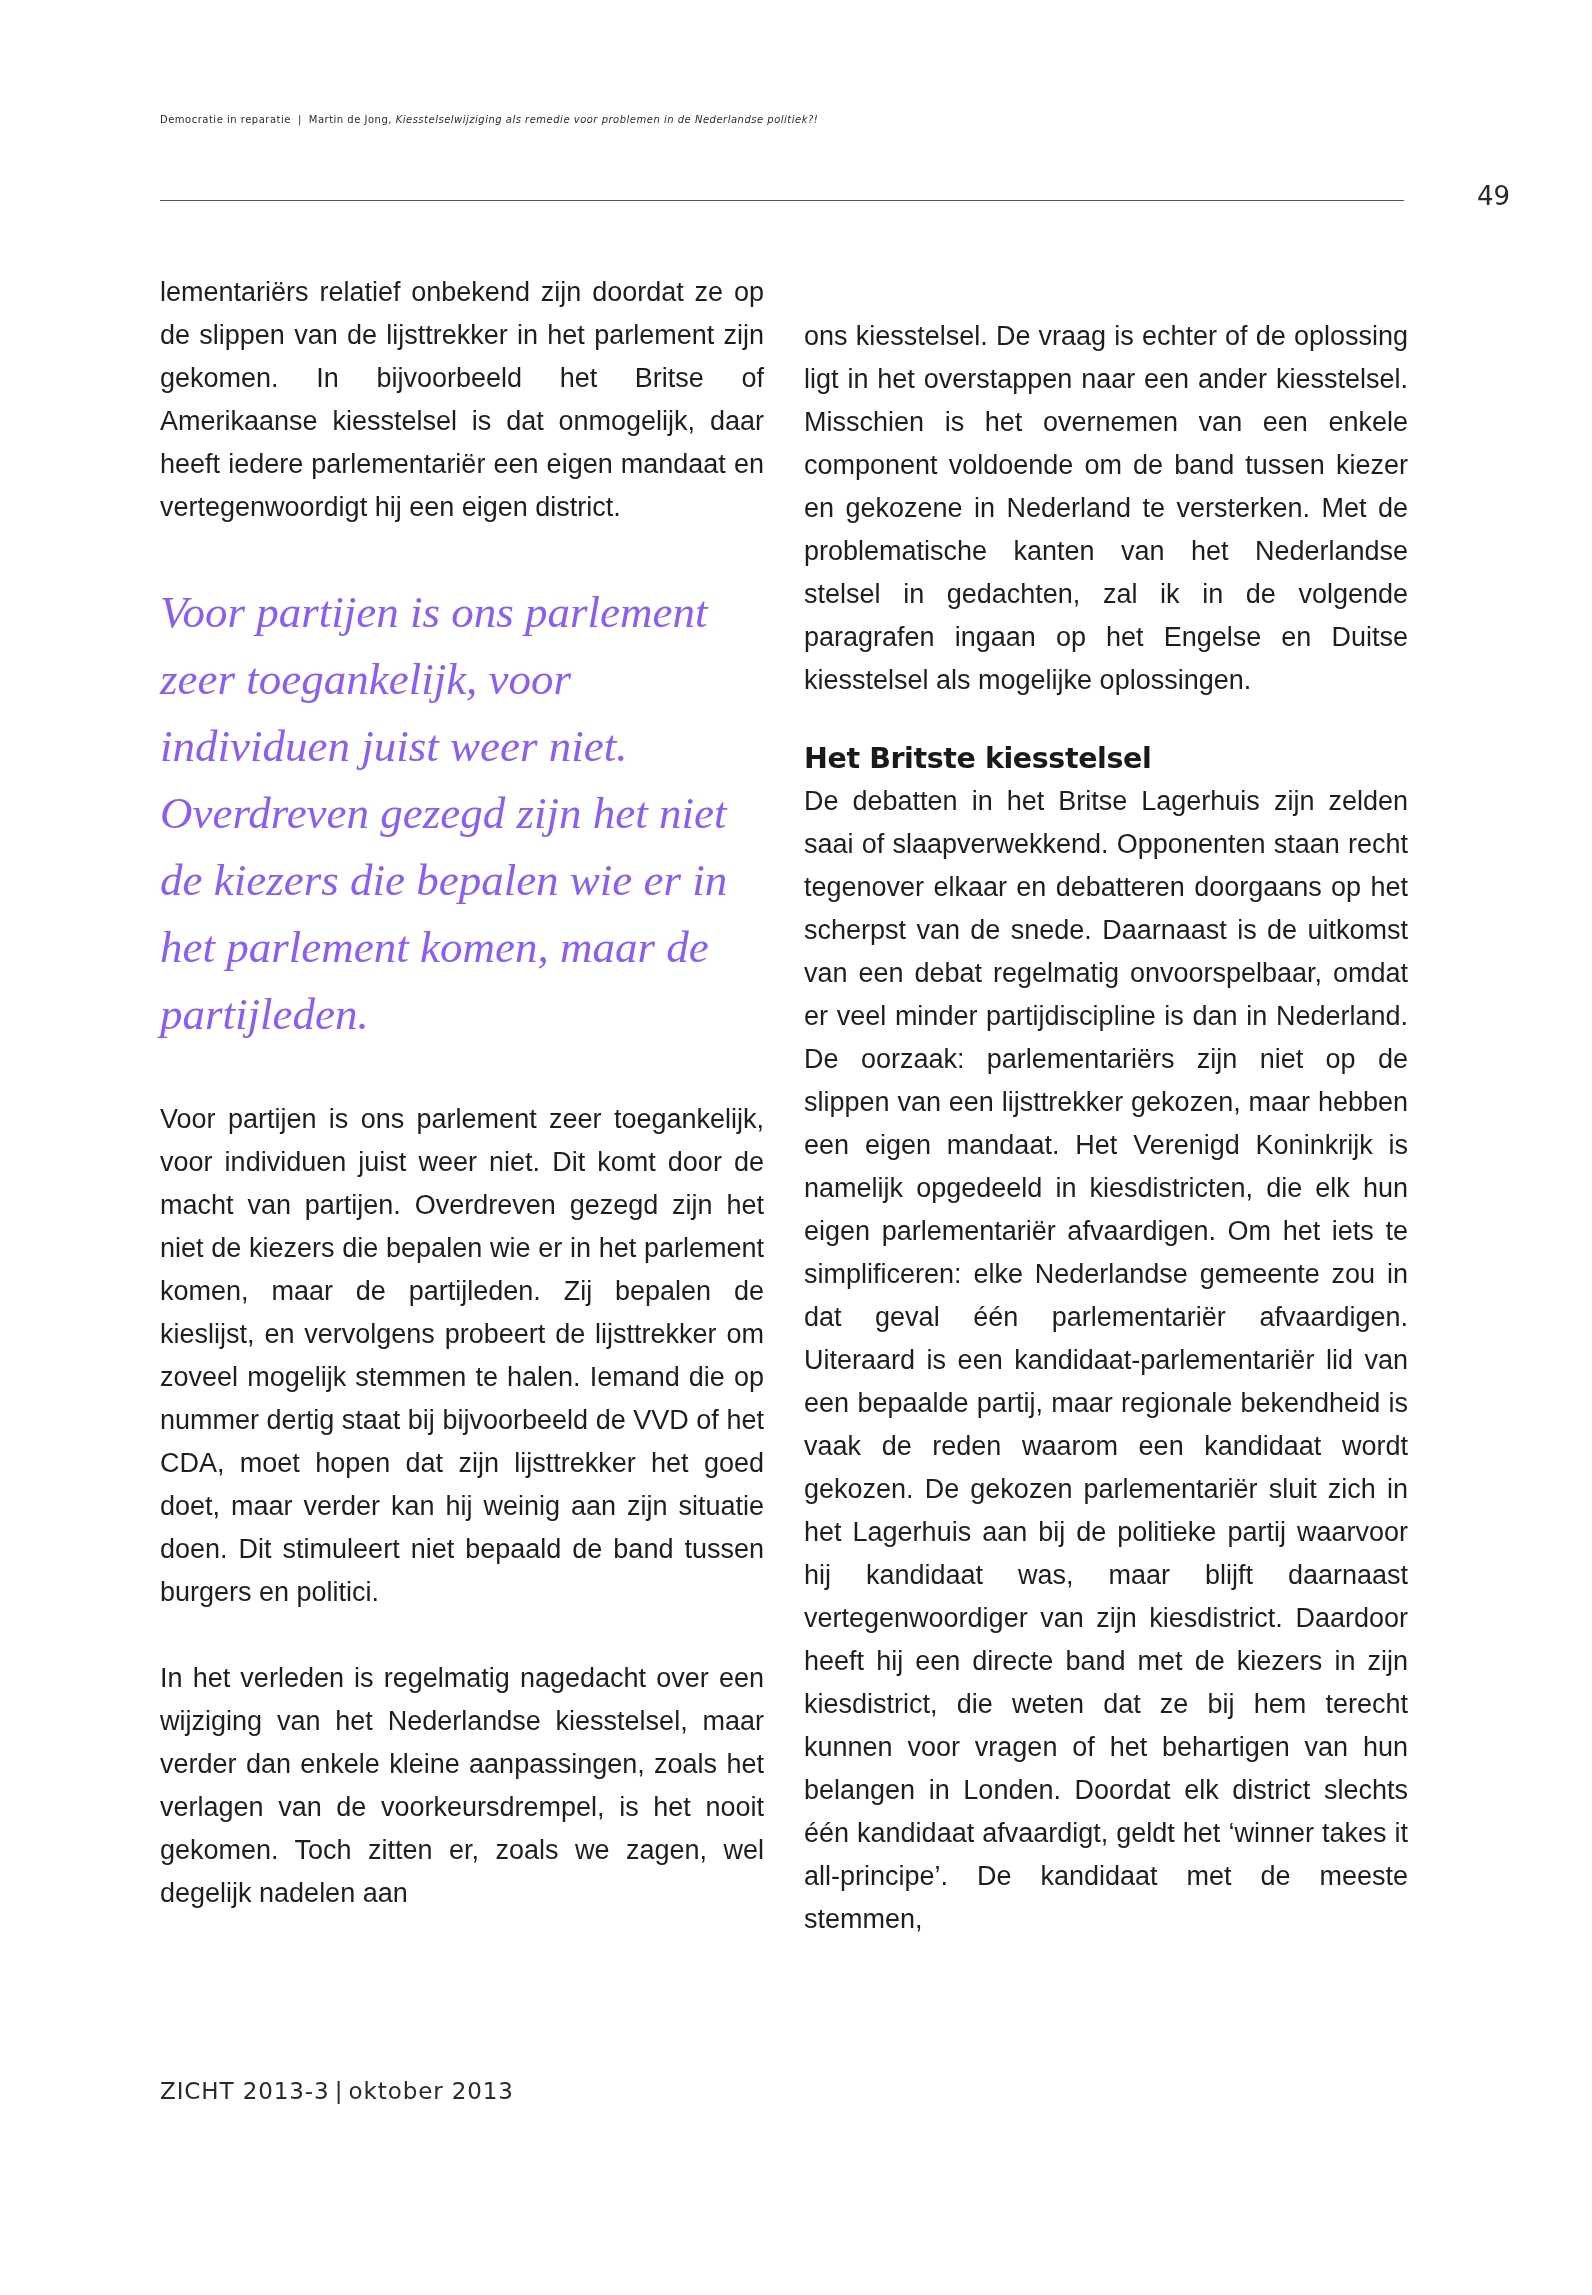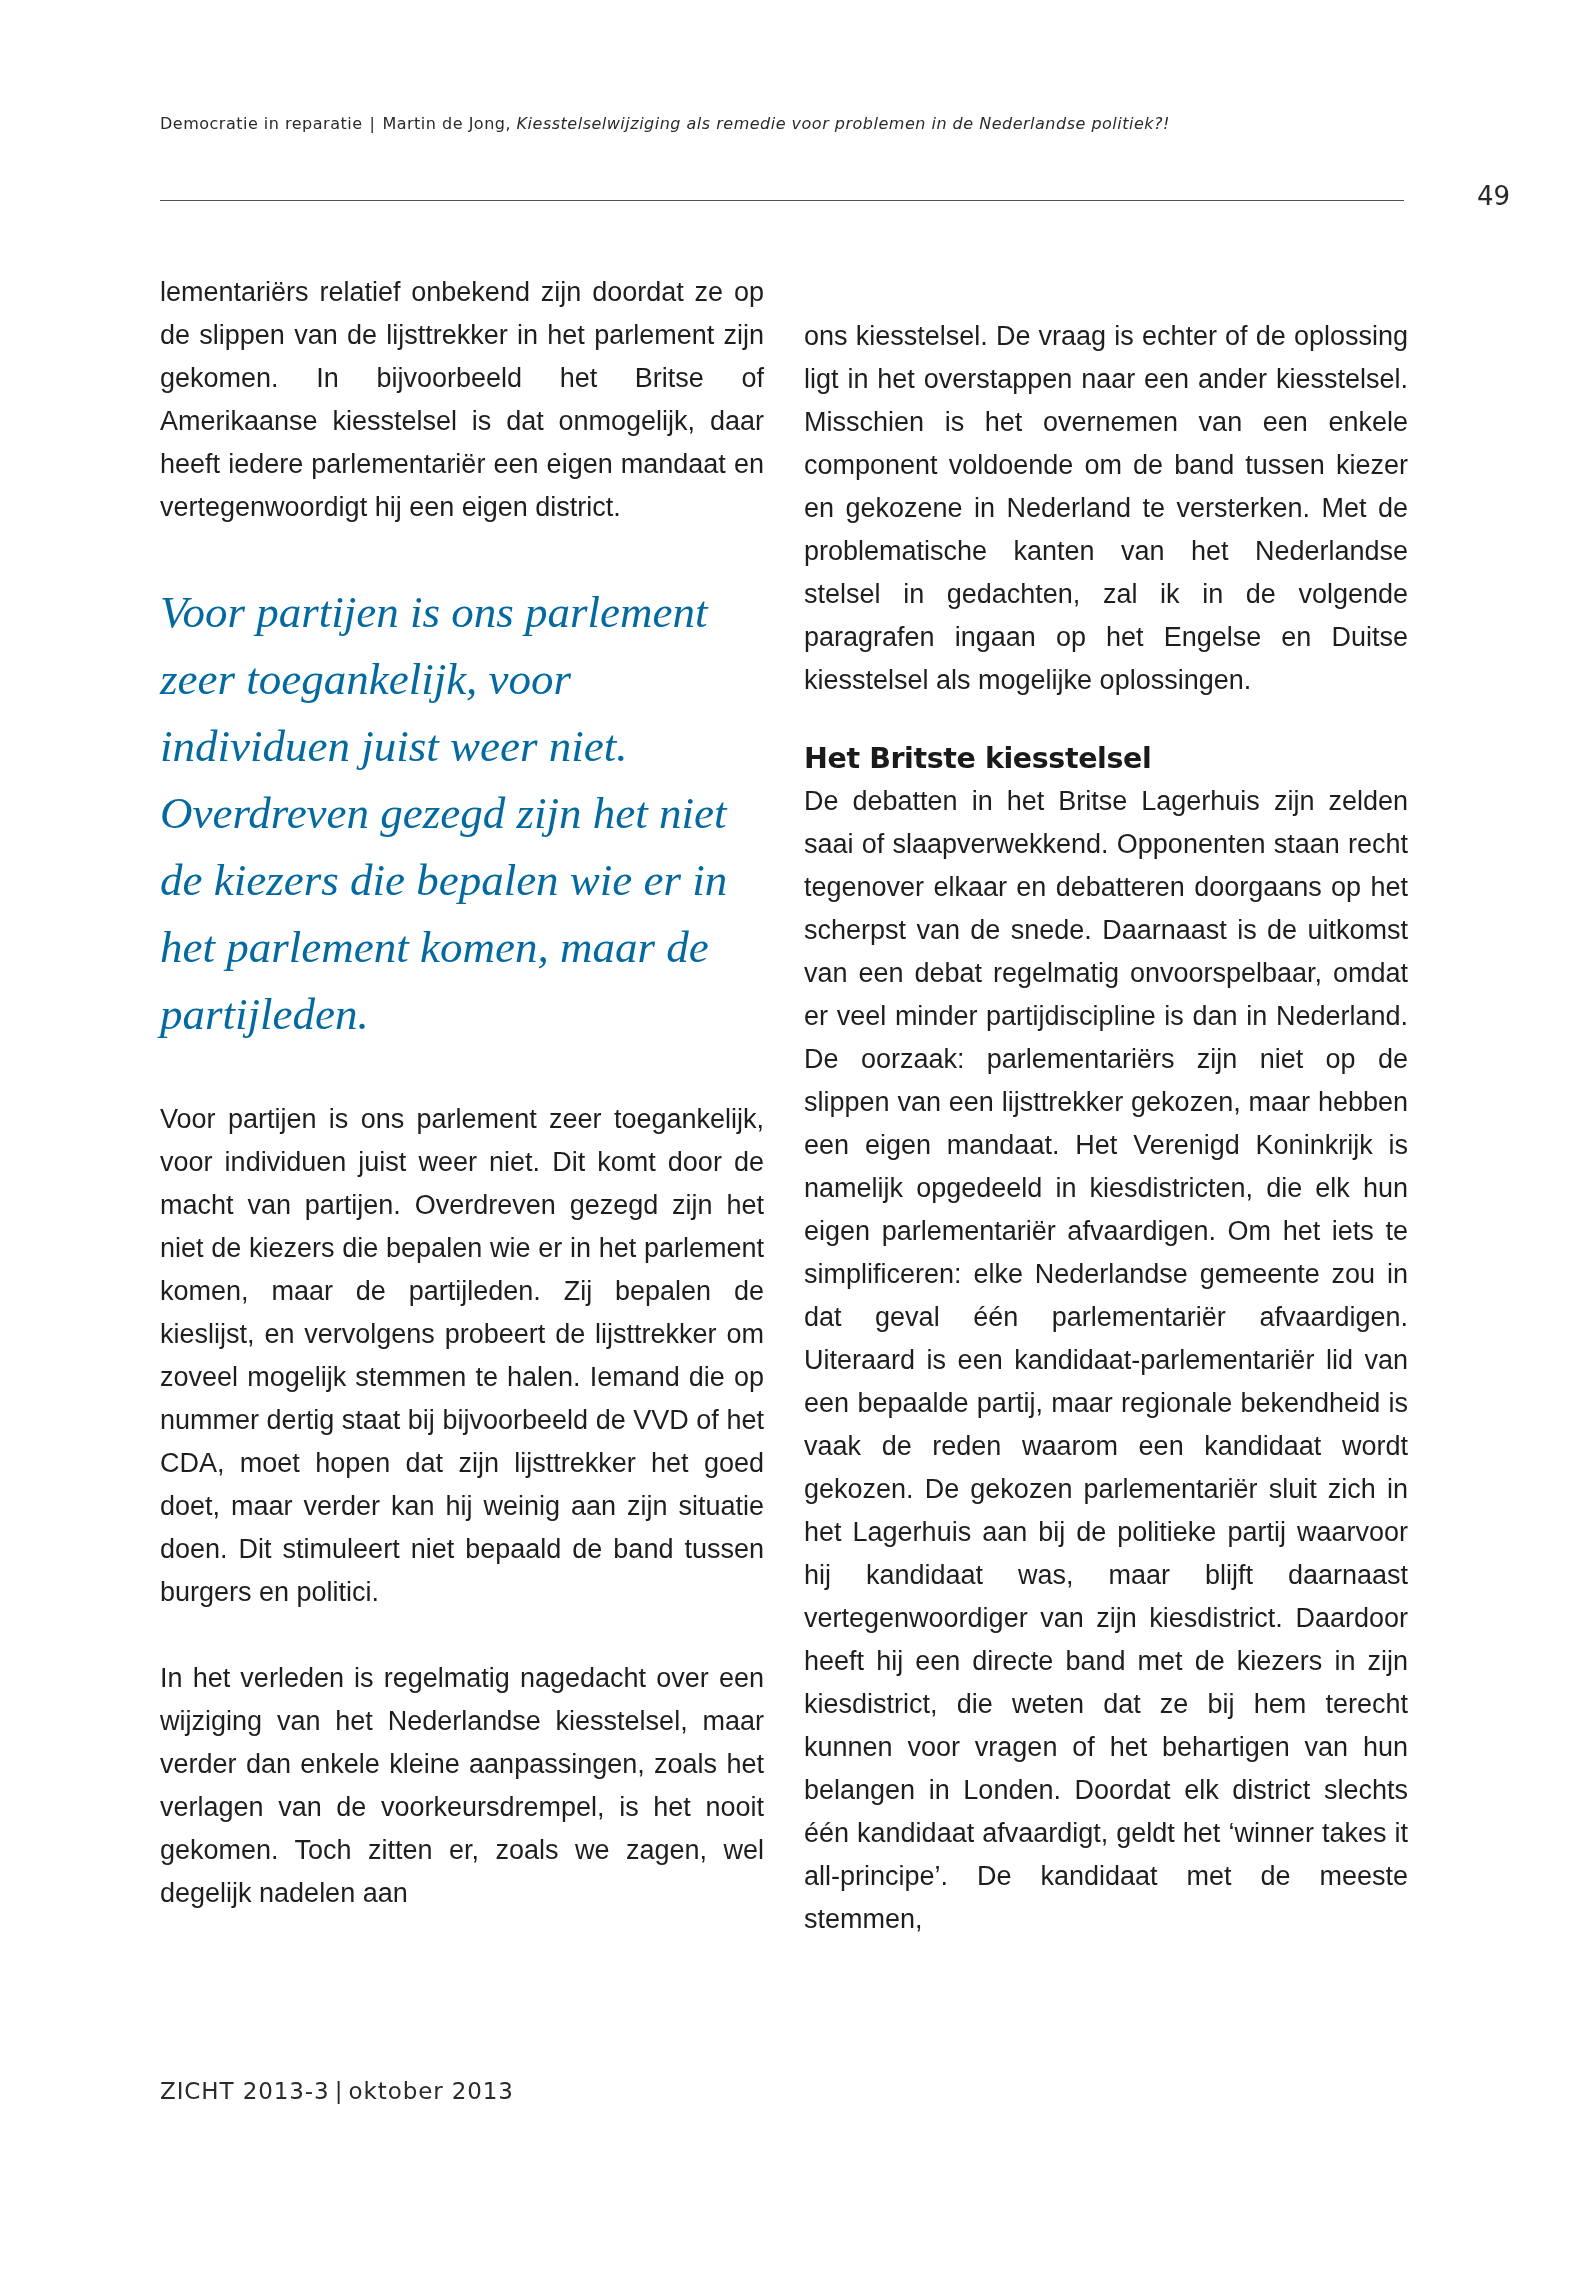--- a/index.html
+++ b/index.html
@@ -1,20 +1,20 @@
 <!DOCTYPE html>
 <html style="font-size:14px"><head>
 <meta charset="utf-8">
 <style>
   html, body { margin: 0; padding: 0; background: #ffffff; }
   body { width: 1592px; height: 2295px; position: relative; overflow: hidden; color: #1e1e1e; }
 
   .running-head {
     position: absolute; left: 160px; top: 114px;
-    font-family: "DejaVu Sans", sans-serif; font-size: 16px; letter-spacing: 0.5px;
+    font-family: "DejaVu Sans", sans-serif; font-size: 10px; letter-spacing: 0.5px;
     color: #2a2a2a; white-space: nowrap;
   }
   .running-head .sep { margin: 0 7px; }
   .running-head em { font-style: italic; }
 
   .head-rule {
     position: absolute; left: 160px; top: 200px; width: 1244px; height: 0;
     border-top: 1.3px solid #555;
   }
   .page-number {
@@ -29,21 +29,21 @@
   p.body {
     margin: 0; font-family: Liberation Sans, sans-serif; font-size: 27px;
     line-height: 43px; text-align: justify; color: #1e1e1e;
     hyphens: manual;
   }
   p.body + p.body { margin-top: 43px; }
 
   .pull-quote {
     margin: 50px 0 50px 0;
     font-family: "Liberation Serif", serif; font-style: italic;
-    font-size: 45px; line-height: 67px; color: #0369a1;
+    font-size: 45px; line-height: 67px; color: #8b5cf6;
     width: 595px;
   }
 
   h2.section-heading {
     margin: 35px 0 0 0; font-family: "DejaVu Sans", sans-serif;
     font-weight: bold; font-size: 28.5px; line-height: 43px; color: #1a1a1a;
     letter-spacing: -0.4px;
   }
 
   .footer {

